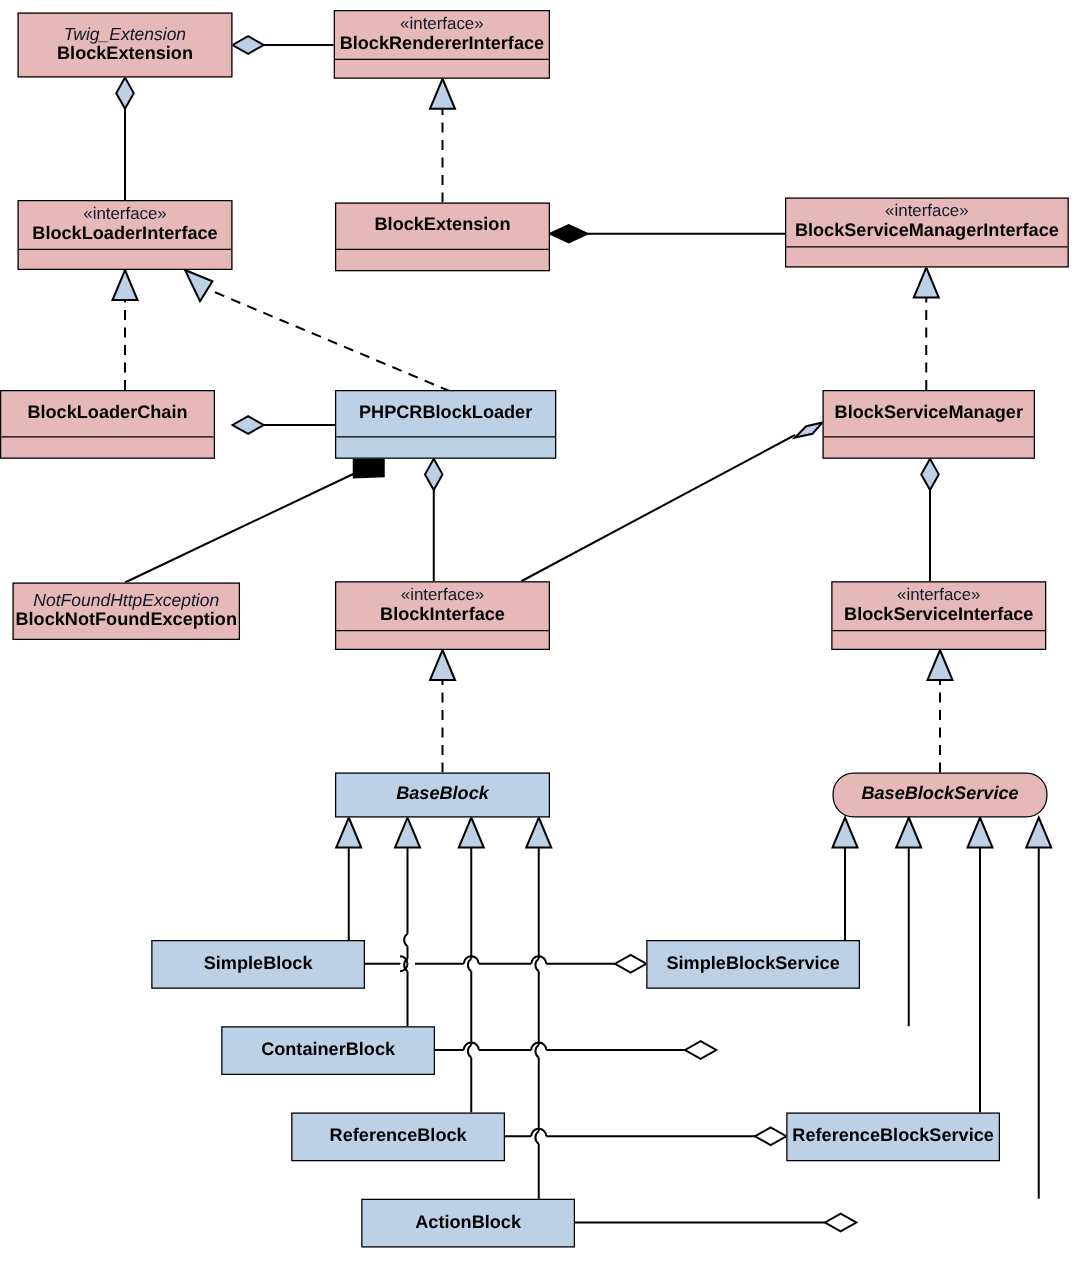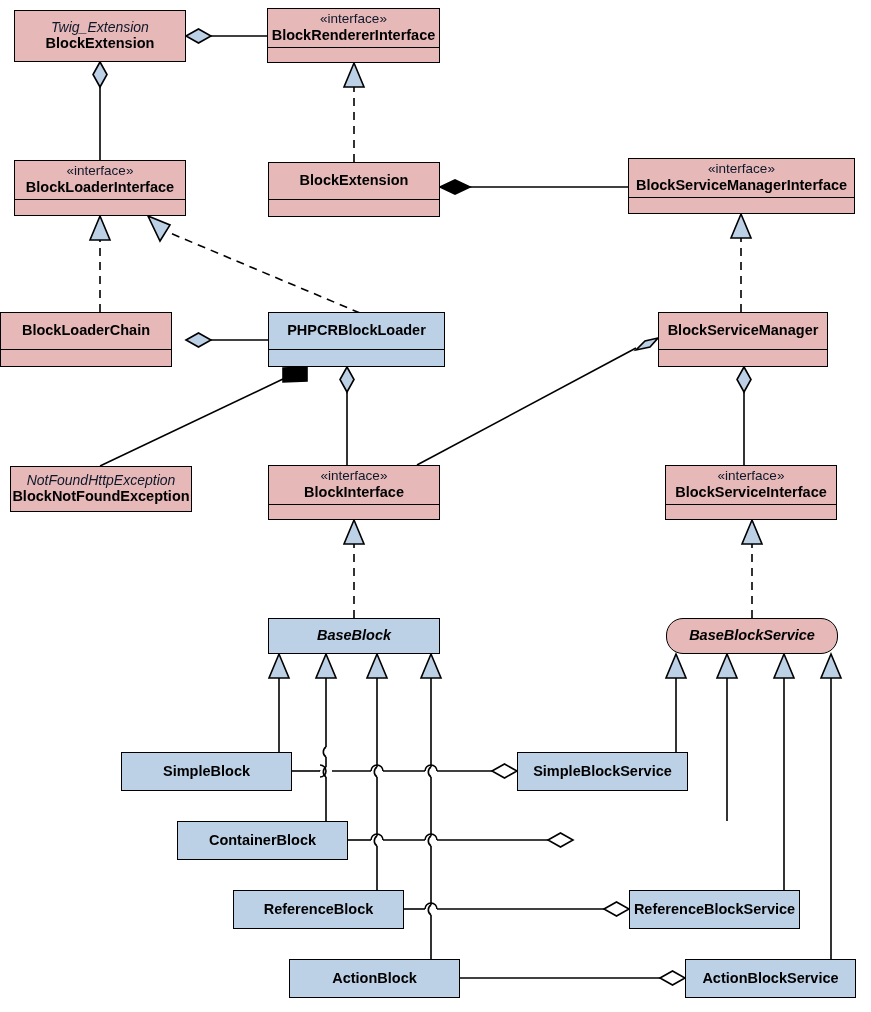--- a/index.html
+++ b/index.html
@@ -347,19 +347,14 @@
       <div class="nm">ReferenceBlockService</div>
     </div>
   </div>
 
   <div class="node blue simple" id="n-ActionBlock" style="left: 289px; top: 959px; width: 171px; height: 39px; background: rgb(188, 208, 230);">
     <div class="cap">
       <div class="nm">ActionBlock</div>
     </div>
   </div>
 
-  <div class="node blue simple" id="n-ActionBlockService" style="left: 685px; top: 959px; width: 171px; height: 39px; background: rgb(188, 208, 230);">
-    <div class="cap">
-      <div class="nm">ActionBlockService</div>
-    </div>
-  </div>
 
 </div>
 
 </body></html>

